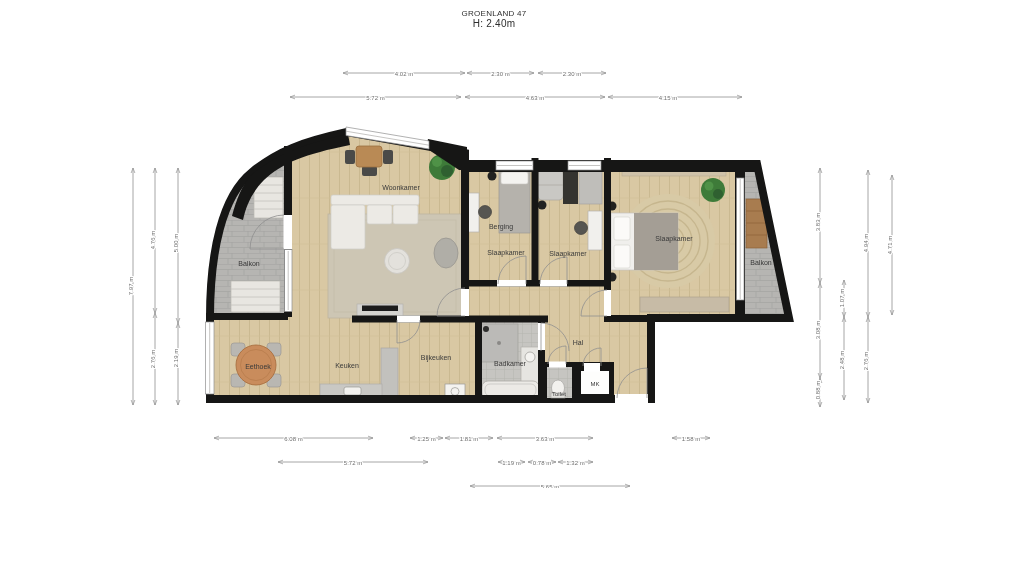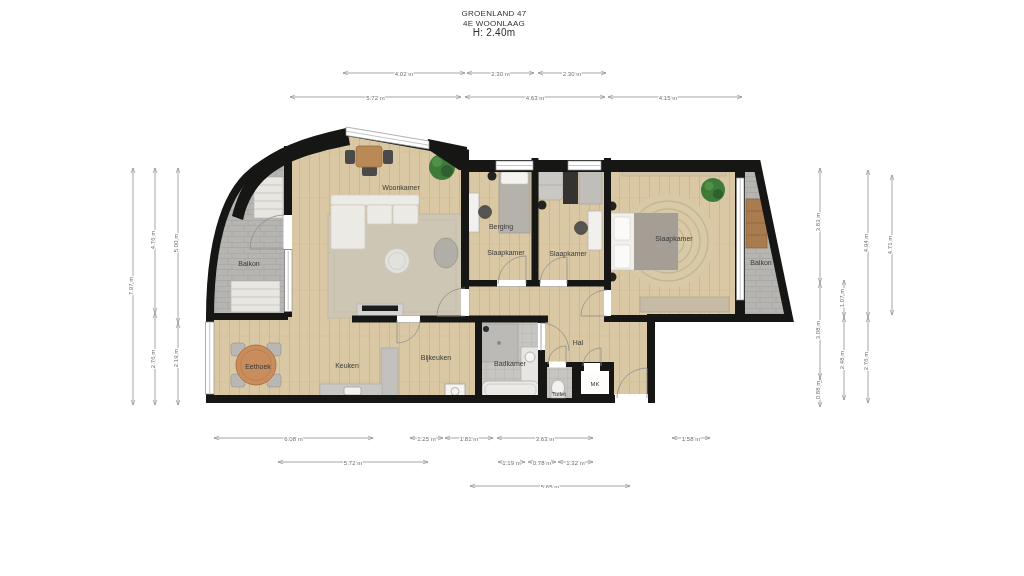--- a/index.html
+++ b/index.html
@@ -23,21 +23,20 @@
   .gap{fill:#ffffff;}
   .door{stroke:#8f8f8f;stroke-width:0.8;fill:none;}
 </style>
 </head>
 <body>
 
 <div class="stage">
 
   <div class="title">
     <div>GROENLAND 47</div>
-    <div>4E WOONLAAG</div>
     <div class="t3">H: 2.40m</div>
   </div>
 
   <svg width="1024" height="576" viewBox="0 0 1024 576">
     <defs>
       <pattern id="pWood" width="10" height="46" patternUnits="userSpaceOnUse">
         <rect width="10" height="46" fill="#d9c8a3"></rect>
         <line x1="9.5" y1="0" x2="9.5" y2="46" stroke="#c7b58d" stroke-width="0.8"></line>
         <line x1="0" y1="14" x2="10" y2="14" stroke="#cfbd96" stroke-width="0.6"></line>
       </pattern>

